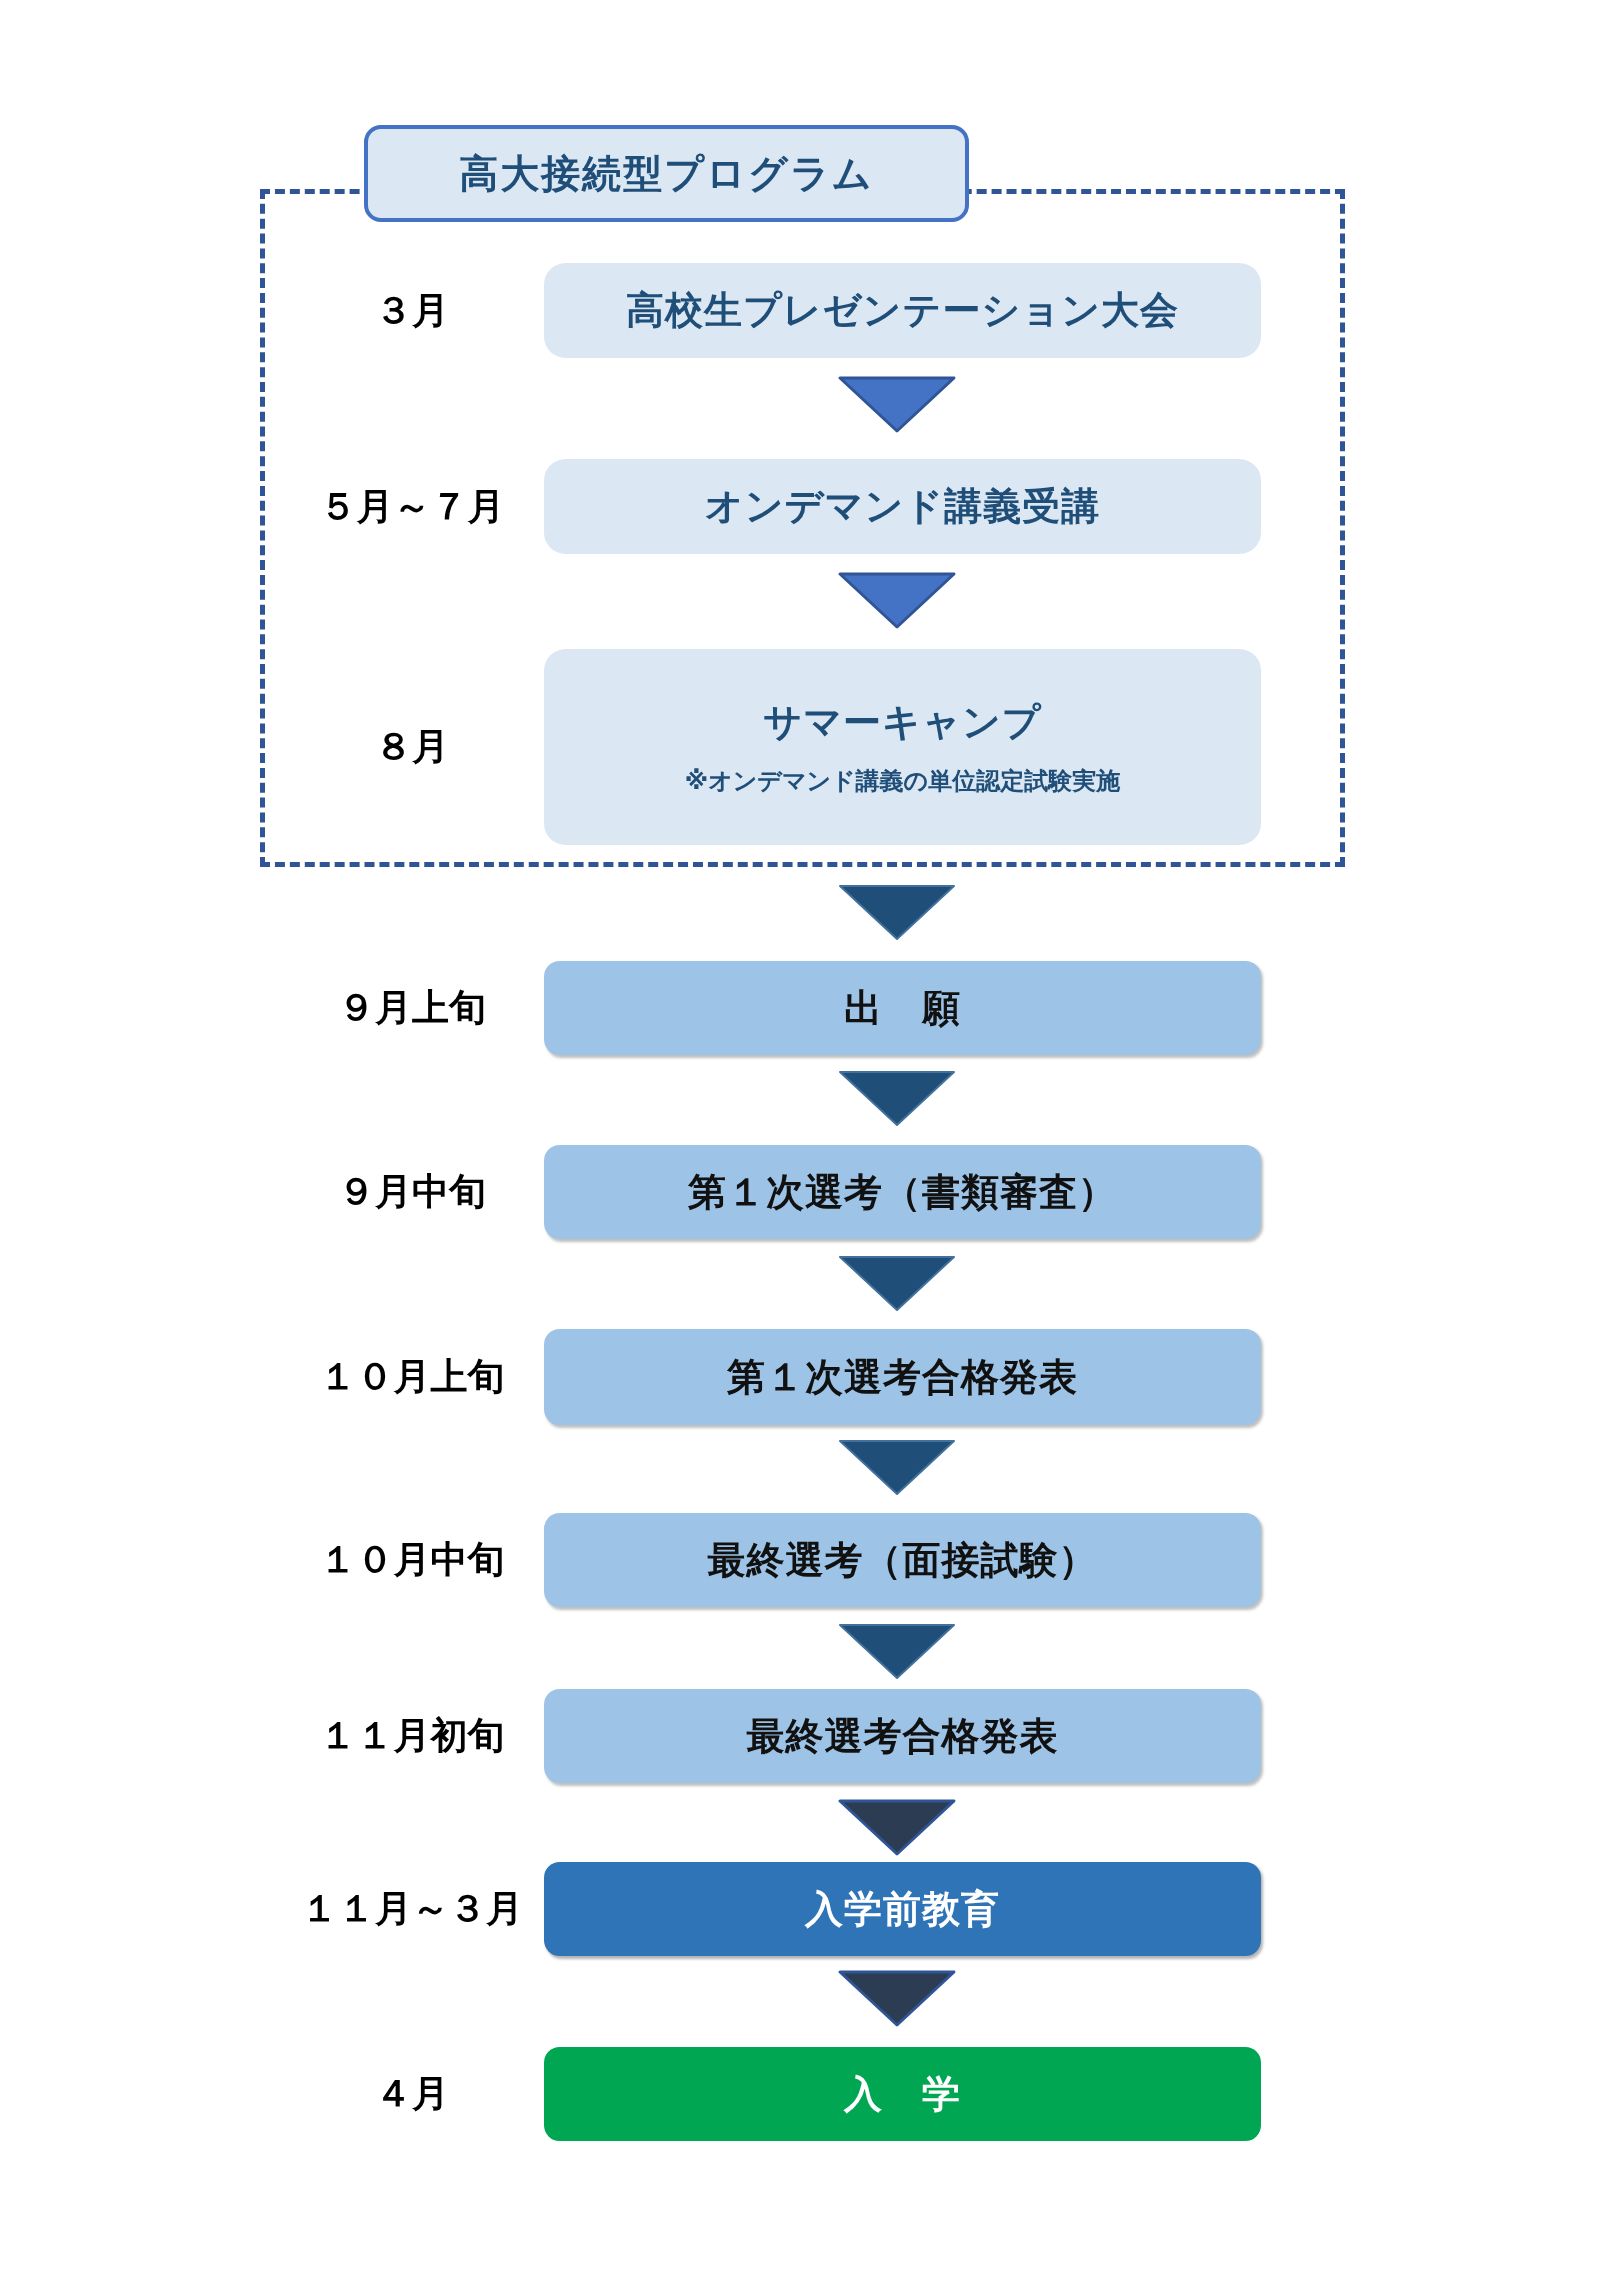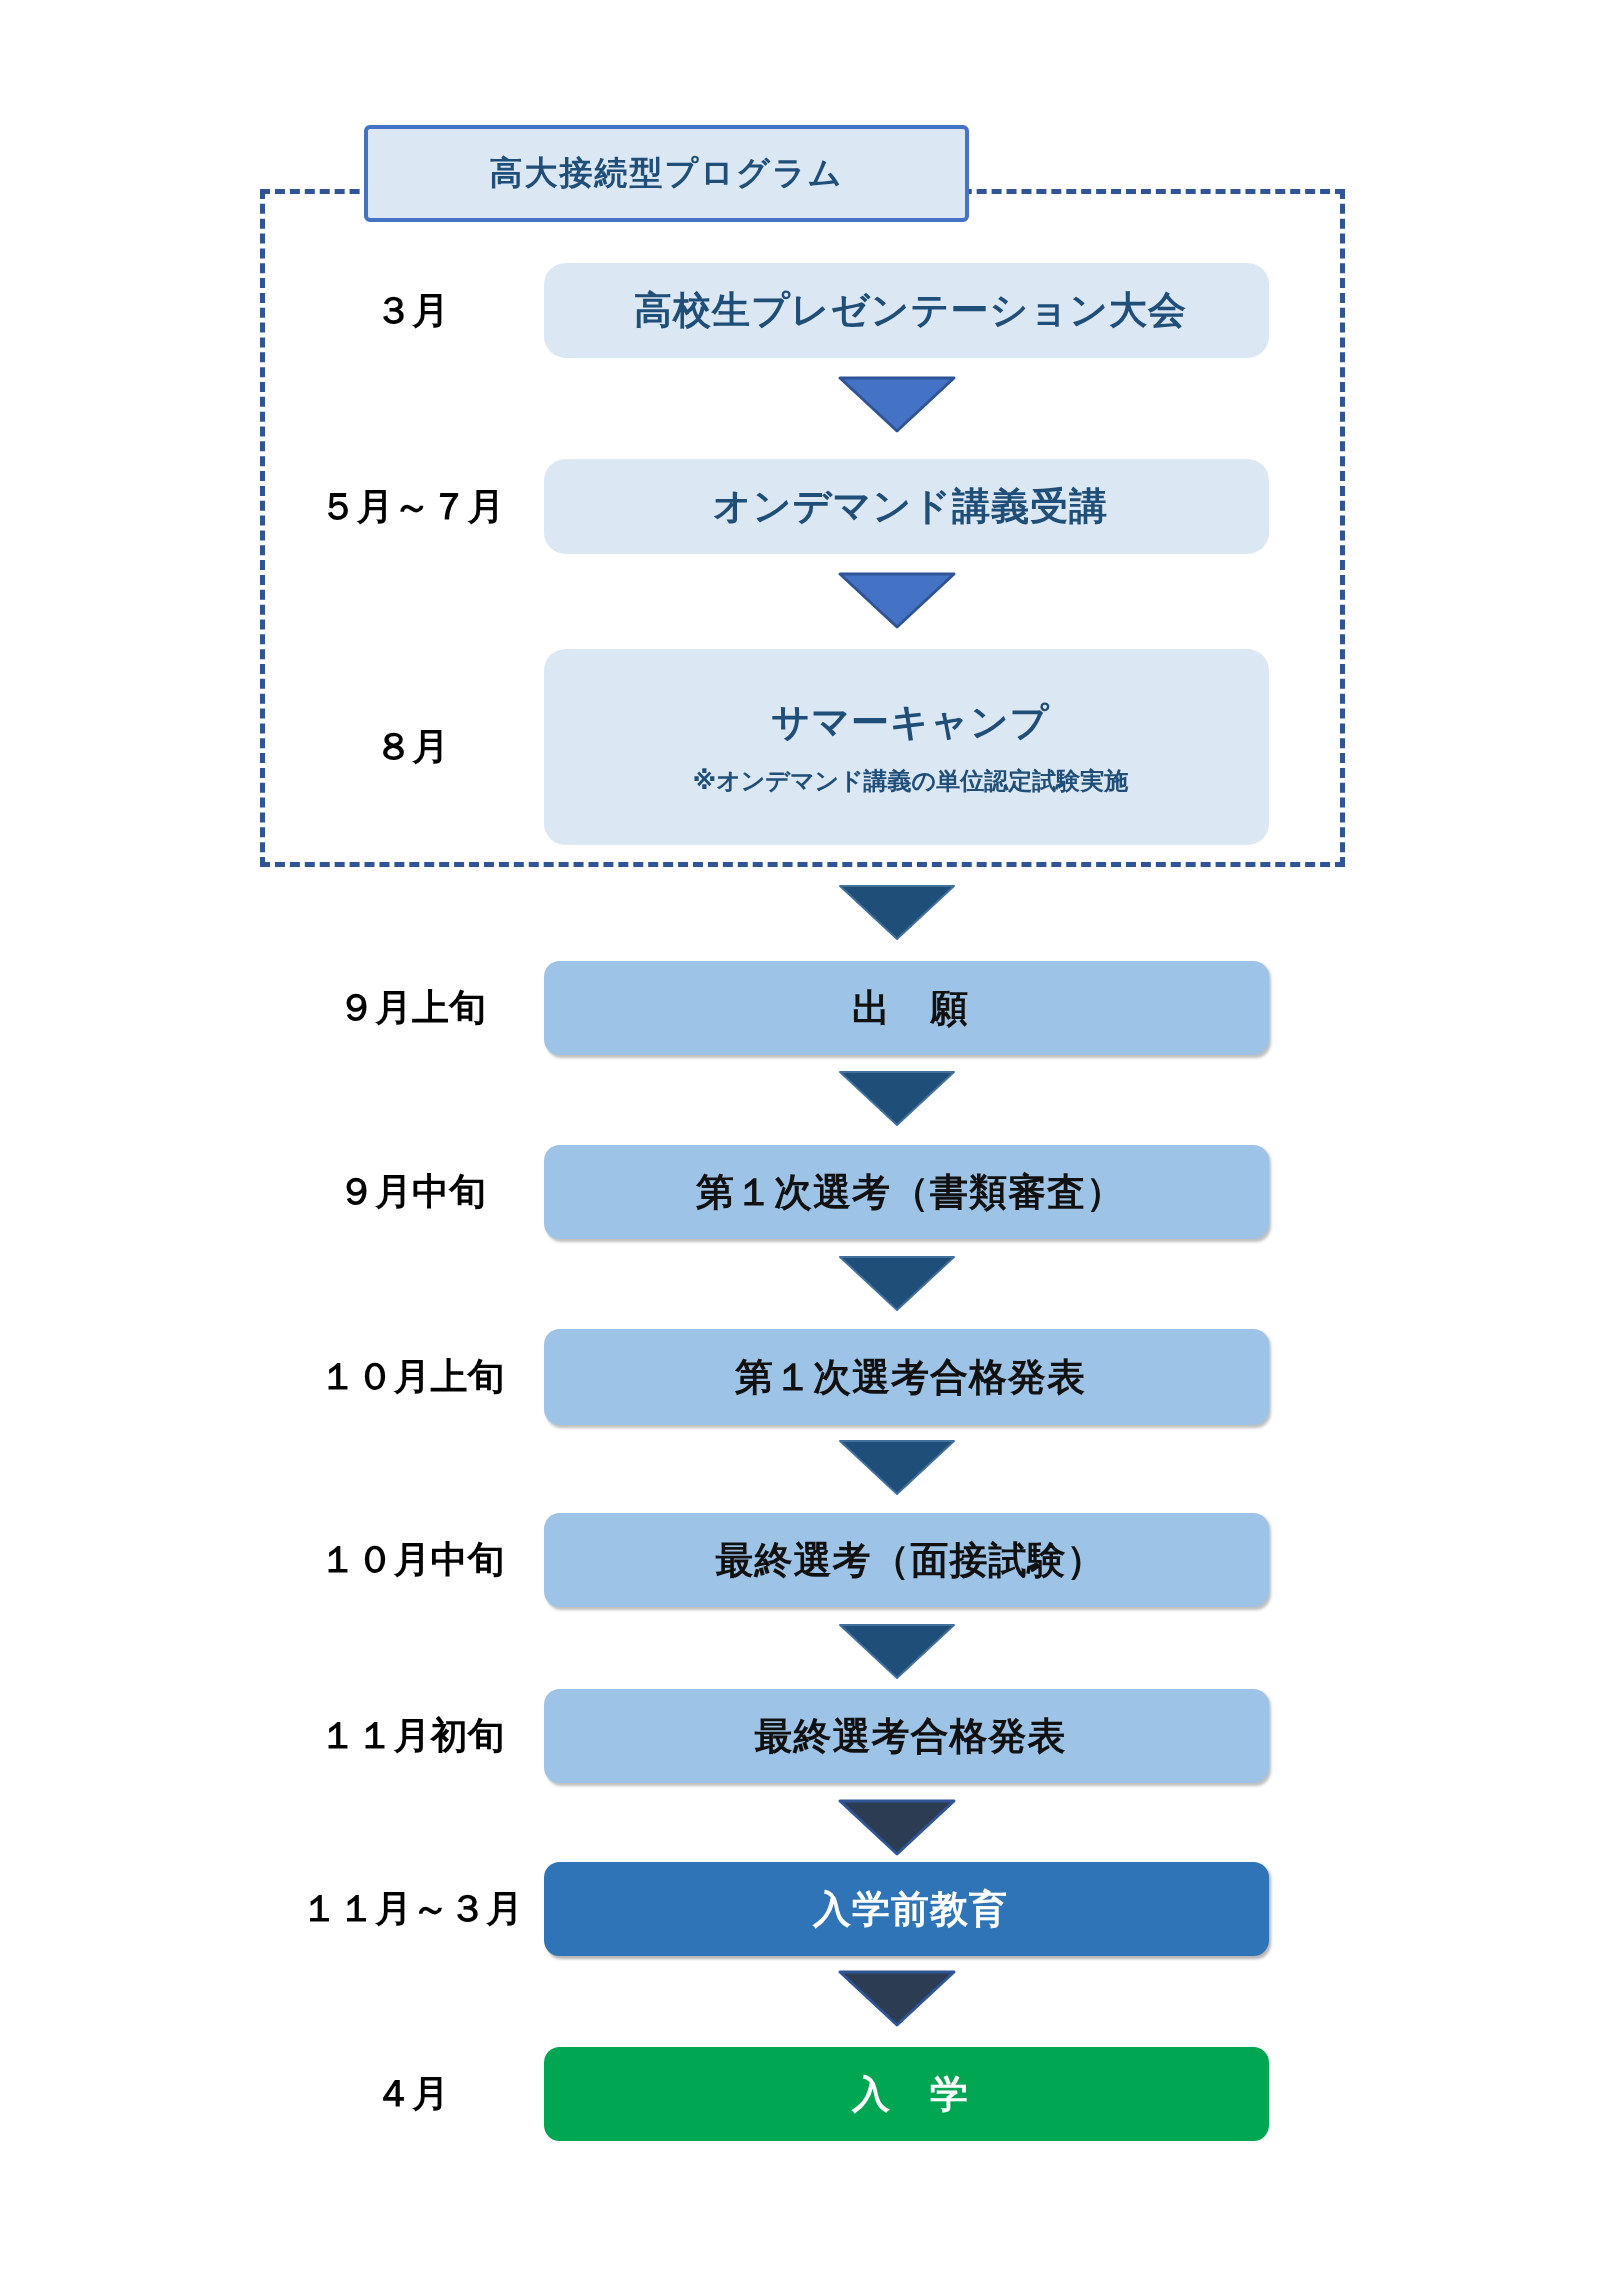--- a/index.html
+++ b/index.html
@@ -7,43 +7,43 @@
     position:relative;width:1621px;height:2293px;background:#ffffff;overflow:hidden;
     font-family:"Liberation Sans","DejaVu Sans",sans-serif;font-weight:bold;
   }
   .dashed-outline{
     position:absolute;left:260px;top:189px;width:1085px;height:678px;
     border:5.9px dashed var(--dashed-border,#2f5597);box-sizing:border-box;
   }
   .title-box{
     position:absolute;left:364px;top:125px;width:605px;height:97px;box-sizing:border-box;
     background:var(--light-box-bg,#dbe7f3);border:4.9px solid var(--arrow-blue,#4472c4);
-    border-radius:6px;display:flex;align-items:center;justify-content:center;
-    font-size:33px;letter-spacing:2px;color:var(--light-box-text,#1f4e79);
+    border-radius:17px;display:flex;align-items:center;justify-content:center;
+    font-size:39px;letter-spacing:2px;color:var(--light-box-text,#1f4e79);
   }
   .row{position:absolute;left:0;width:1621px;}
   .r1{top:263px;height:95px;}
   .r2{top:459px;height:95px;}
   .r3{top:649px;height:196px;}
   .r4{top:961px;height:94px;}
   .r5{top:1145px;height:94px;}
   .r6{top:1329px;height:96px;}
   .r7{top:1513px;height:94px;}
   .r8{top:1689px;height:94px;}
   .r9{top:1862px;height:94px;}
   .r10{top:2047px;height:94px;}
   .period{
     position:absolute;left:167px;top:0;width:490px;height:100%;
     display:flex;align-items:center;justify-content:center;
     font-size:37px;color:var(--label-text,#000000);white-space:nowrap;text-align:center;
   }
   .box{
     position:absolute;left:544px;top:0;width:717px;height:100%;
     display:flex;align-items:center;justify-content:center;
-    border-radius:15.7px;font-size:38px;letter-spacing:1px;white-space:nowrap;padding-left:8px;
+    border-radius:15.7px;font-size:38px;letter-spacing:1px;white-space:nowrap;
   }
   .box--light{background:var(--light-box-bg,#dbe7f3);color:var(--light-box-text,#1f4e79);border-radius:21.6px;}
   .box--mid{background:var(--mid-box-bg,#9dc3e6);color:var(--mid-box-text,#111111);box-shadow:2px 2.9px 2.9px rgba(0,0,0,0.25);}
   .box--primary{background:var(--primary-box-bg,#2e74b6);color:#ffffff;box-shadow:2px 2.9px 2.9px rgba(0,0,0,0.3);}
   .box--success{background:var(--success-box-bg,#00a651);color:#ffffff;}
   .box--tall{flex-direction:column;gap:17.6px;}
   .box .note{font-size:24px;letter-spacing:0;}
   .arrow{position:absolute;left:838px;width:118px;height:57px;line-height:0;}
   .a1{top:376px;} .a2{top:572px;} .a3{top:884px;} .a4{top:1070px;} .a5{top:1255px;}
   .a6{top:1439px;} .a7{top:1623px;} .a8{top:1799px;} .a9{top:1970px;}

